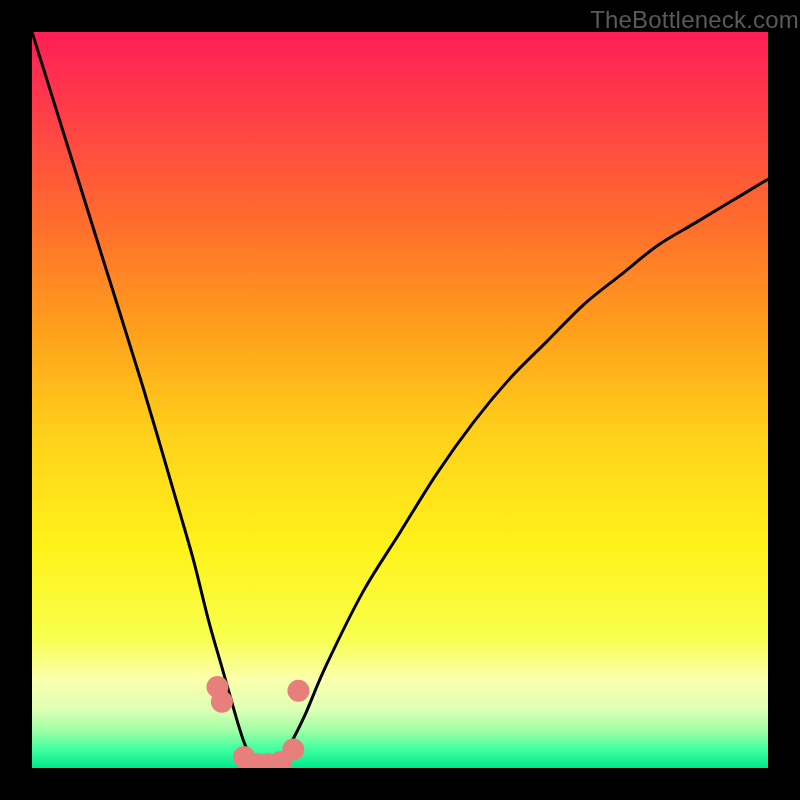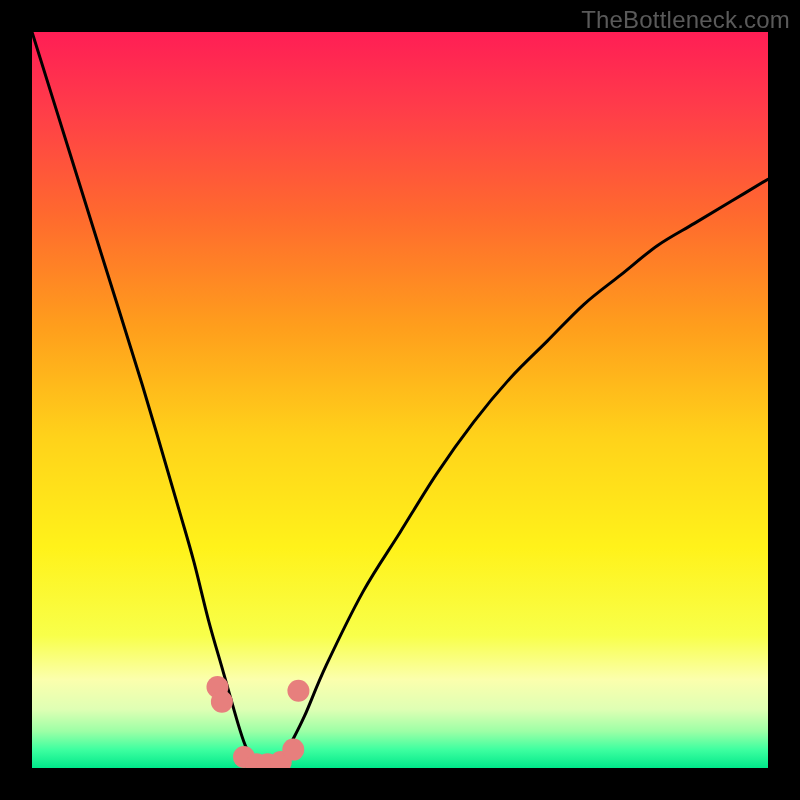--- a/index.html
+++ b/index.html
@@ -22,21 +22,21 @@
     position: absolute;
     left: 32px;
     top: 32px;
     width: 736px;
     height: 736px;
     overflow: hidden;
   }
   .watermark {
     position: absolute;
     top: 6px;
-    right: 10px;
+    right: 1px;
     font-family: Arial, Helvetica, sans-serif;
     font-size: 24px;
     font-weight: 500;
     color: #5a5a5a;
     letter-spacing: 0.2px;
     user-select: none;
   }
   svg {
     display: block;
   }

